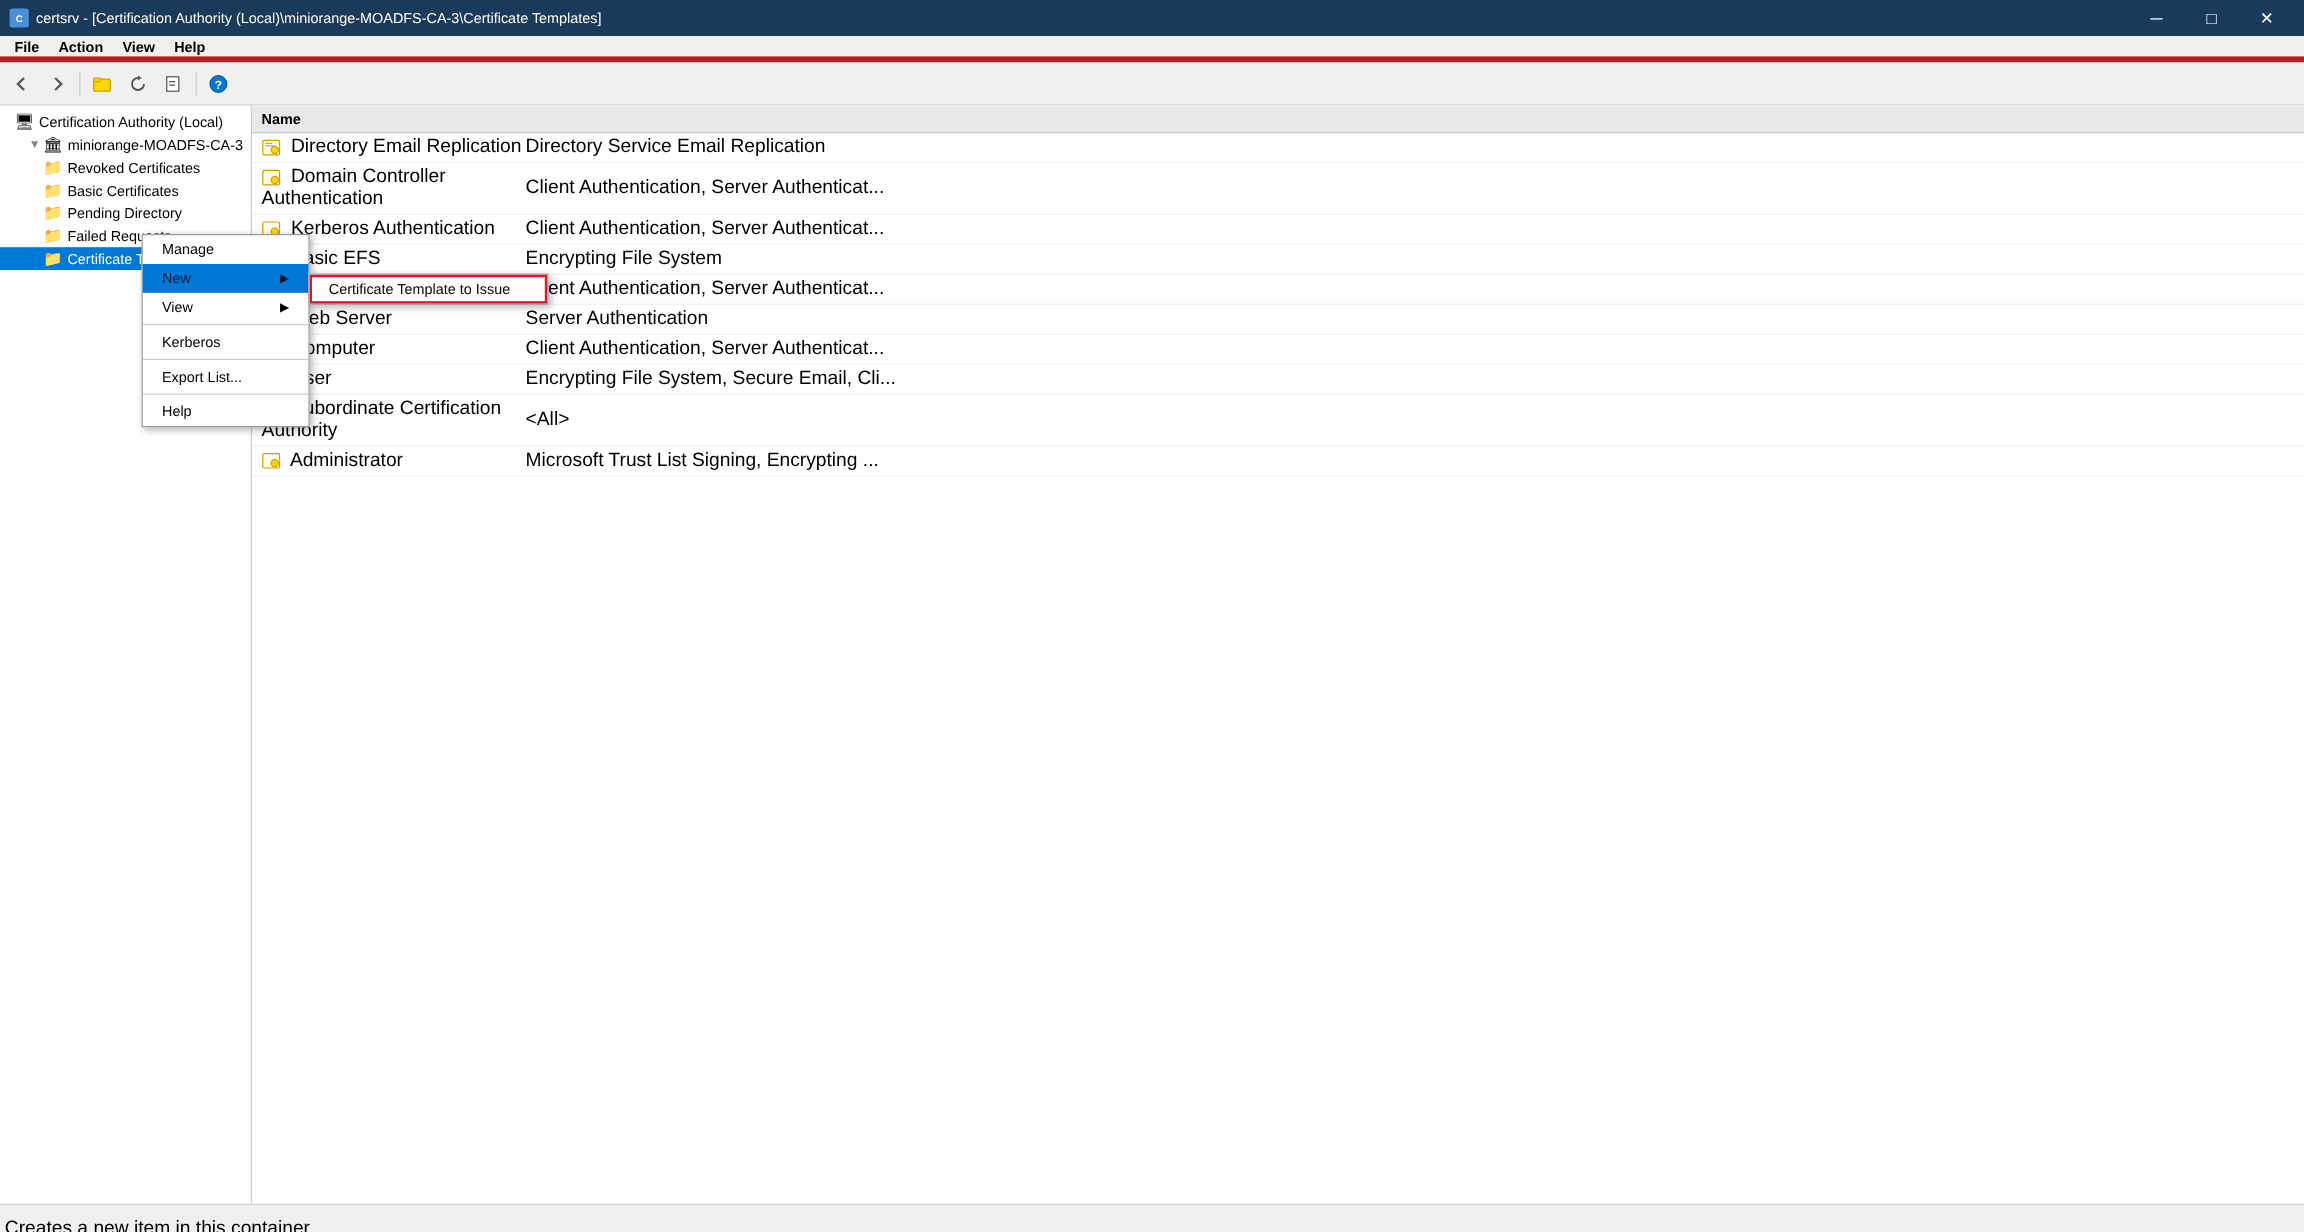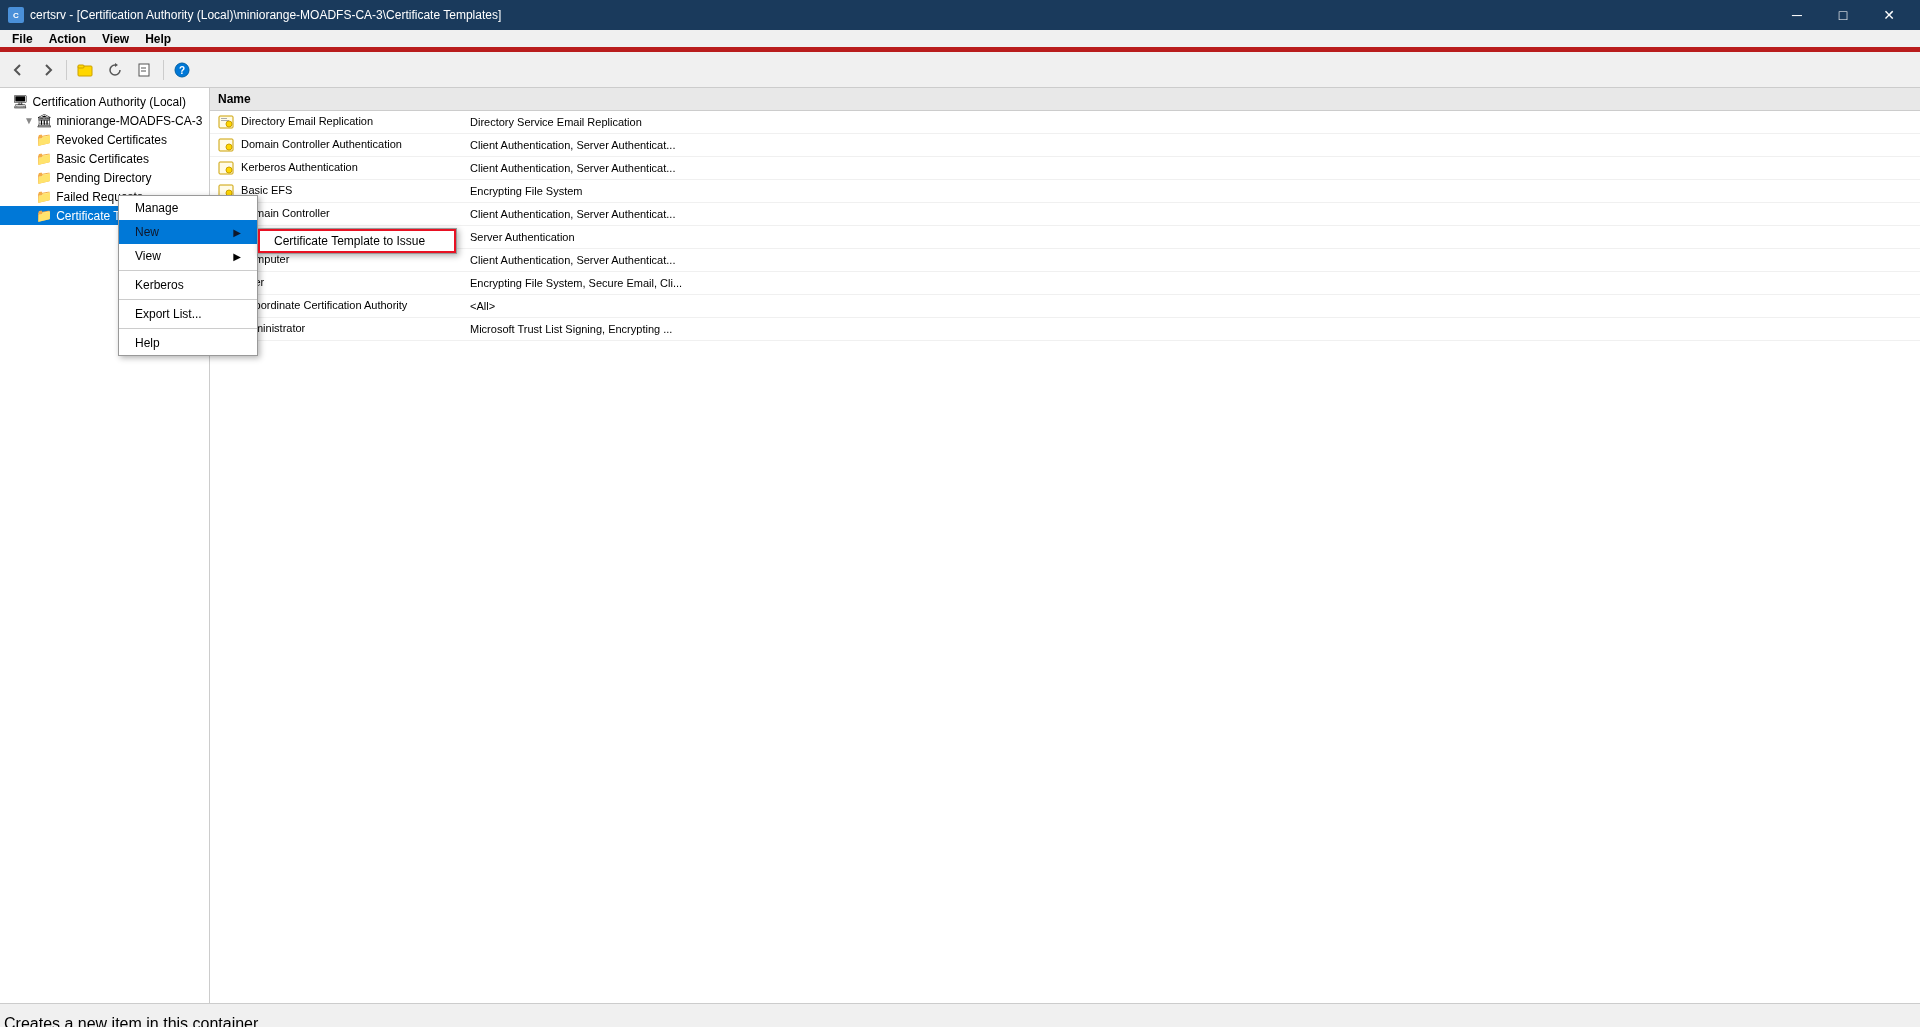--- a/index.html
+++ b/index.html
@@ -142,22 +142,21 @@
       font-size: 12px;
     }
     .col-name { width: 220px; }
     .col-purpose { flex: 1; }
 
     .list-row {
       display: flex;
       padding: 3px 8px;
       border-bottom: 1px solid #f0f0f0;
       align-items: center;
-      font-size: 11px;
-      gap: 32px;
+      font-size: 16px;
     }
 
     
     .status-bar {
       height: 40px;
       background: #f0f0f0;
       border-top: 1px solid #ccc;
       display: flex;
       align-items: center;
       padding: 0 4px;

